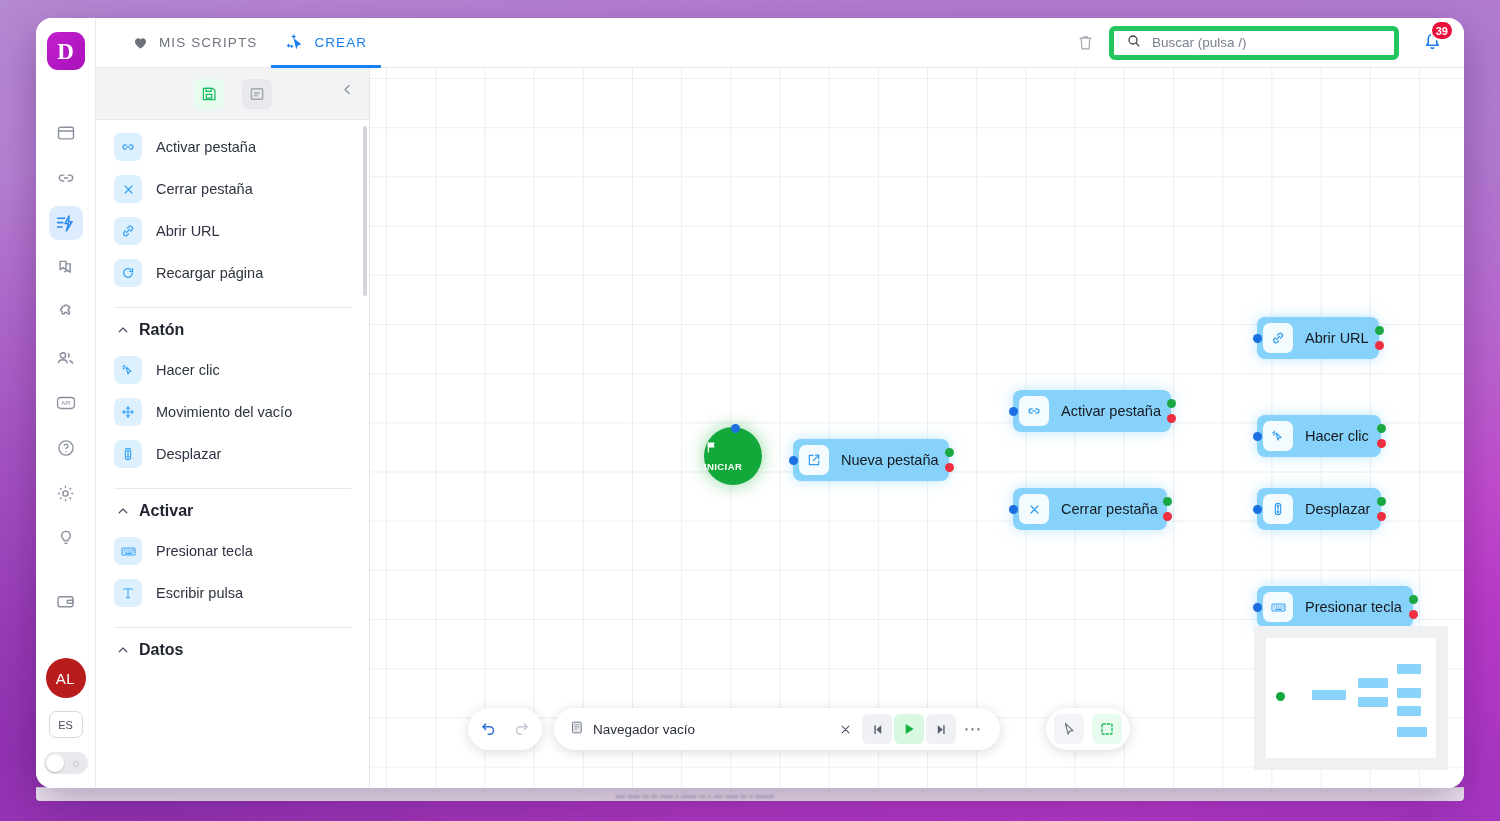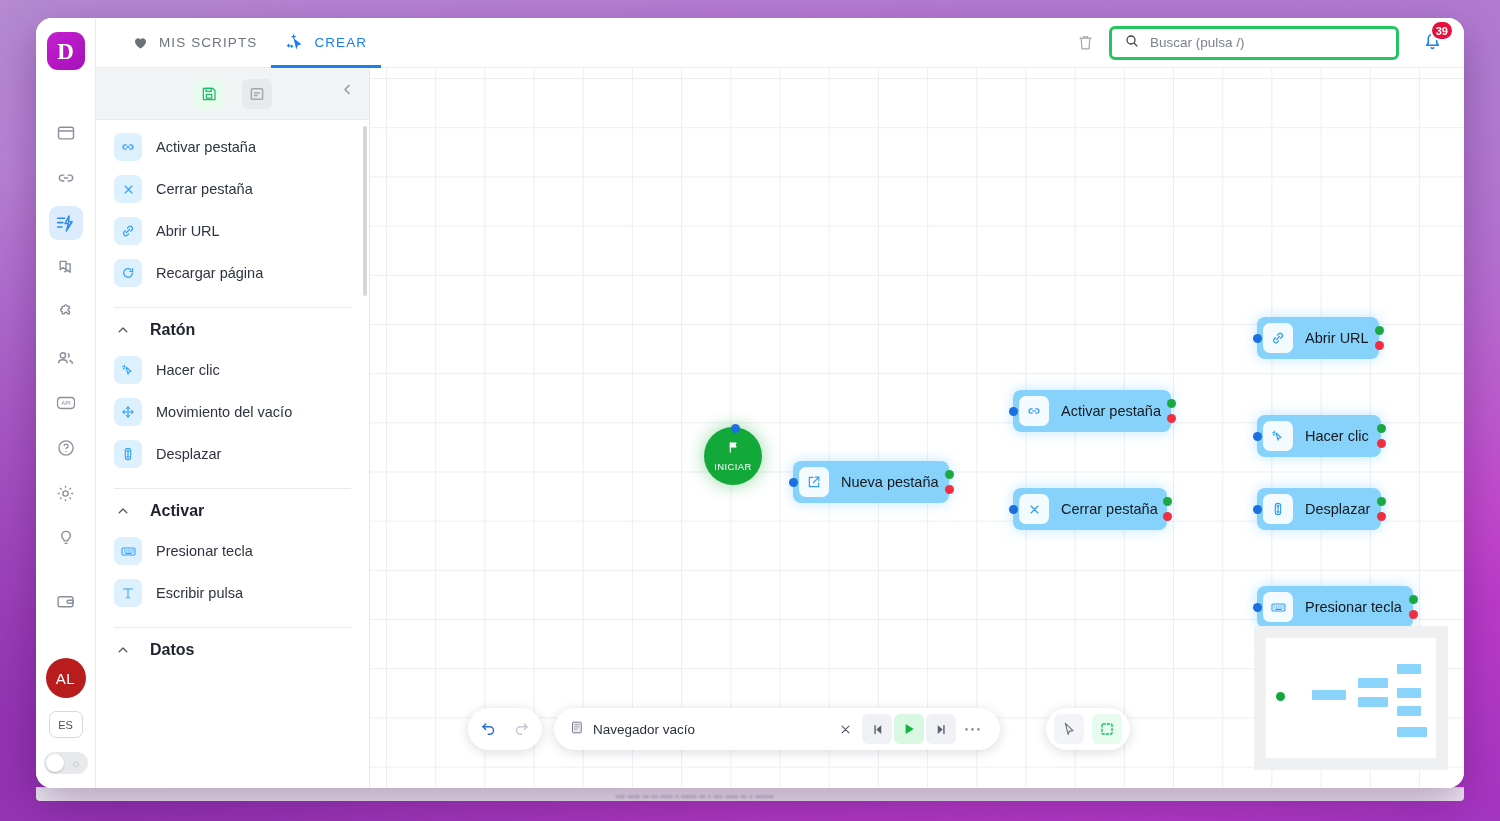--- a/index.html
+++ b/index.html
@@ -93,21 +93,21 @@
     position: relative;
   }
   .top-tab.active { color: #1a7ef0; }
   .top-tab.active:after {
     content:""; position:absolute; left:0; right:0; bottom:0; height:2.5px; background:#1a7ef0;
   }
   .top-tab .ticon { display:flex; align-items:center; }
   .topbar-spacer { flex: 1; }
   #trash-btn { color:#a0a4ad; padding: 0 14px; cursor:pointer; display:flex; }
   #search-box {
-    width: 290px; height: 34px; border: 3px solid #22c55e; border-radius: 6px;
+    width: 290px; height: 34px; border: 5px solid #22c55e; border-radius: 6px;
     display: flex; align-items: center; gap: 10px; padding: 0 12px;
     background: #fff;
   }
   #search-box input {
     border: none; outline: none; font-size: 13.5px; color: #3a3f4b;
     width: 100%; font-family: "Liberation Sans", sans-serif; background: transparent;
   }
   #search-box input::placeholder { color: #7b8090; }
   #bell-wrap { position: relative; margin-left: 22px; margin-right: 6px; cursor: pointer; }
   #bell-badge {
@@ -147,21 +147,21 @@
     padding: 7px 16px 7px 18px; cursor: pointer;
   }
   .act-ico {
     width: 28px; height: 28px; border-radius: 7px; background: #ddf0fe;
     display: flex; align-items: center; justify-content: center; color: #37a2f5;
     flex-shrink: 0;
   }
   .act-label { font-size: 14.5px; color: #2d3340; }
   .grp-sep { height: 1px; background: #e7e9ed; margin: 13px 18px 4px 18px; }
   .grp-head {
-    display: flex; align-items: center; gap: 20px;
+    display: flex; align-items: center; gap: 9px;
     padding: 9px 18px 10px 20px; cursor: pointer;
   }
   .grp-head .chev { color: #4b515d; display:flex; }
   .grp-head .gtxt { font-size: 16px; font-weight: bold; color: #1e232e; }
   #panel-scroll {
     position: absolute; right: 2px; top: 58px; width: 4px; height: 170px;
     background: #d3d6dc; border-radius: 2px;
   }
 
   
@@ -193,22 +193,22 @@
     font-size: 14.5px; color: #15191f; padding: 0 14px 0 12px; white-space: nowrap;
   }
   .port { position: absolute; width: 9px; height: 9px; border-radius: 50%; }
   .port.in  { background: #1c6fe0; left: -4.5px; top: 50%; margin-top: -4.5px; }
   .port.ok  { background: #1aa843; right: -4.5px; top: 9px; }
   .port.err { background: #ef2e3f; right: -4.5px; bottom: 9px; }
 
   #start-node {
     position: absolute; width: 58px; height: 58px; border-radius: 50%;
     background: #13a83a; color: #fff;
-    display: flex; flex-direction: column; align-items: center; justify-content: center;
-    box-shadow: 0 0 18px rgba(19,168,58,.45); cursor: pointer;
+    display: flex; flex-direction: column; justify-content: center;
+    box-shadow: 0 0 18px rgba(19,168,58,.45); cursor: pointer; font-weight: bold;
   }
   #start-node .slabel { font-size: 9.5px; letter-spacing: .4px; margin-top: 2px; }
   #start-port {
     position: absolute; width: 9px; height: 9px; border-radius: 50%;
     background: #1c6fe0;
   }
 
   
   .pill {
     position: absolute; background: #fff; border-radius: 22px;
@@ -607,21 +607,21 @@
           <span>
             <svg width="15" height="15" viewBox="0 0 24 24" fill="none" stroke="#fff" stroke-width="1.9" stroke-linejoin="round">
               <path d="M7 4v16"></path>
                 <path d="M7 5h9l-2 3.2L16 11H7z" fill="#fff"></path>
             </svg>
           </span>
           <span class="slabel">INICIAR</span>
         </div>
         <div id="start-port" style="left:361px; top:356px;"></div>
 
-        <div class="node" style="left:423px; top:393px; width:156px;">
+        <div class="node" style="left:423px; top:371px; width:156px;">
           <span class="port in"></span>
           <span class="nico">
             <svg width="16" height="16" viewBox="0 0 24 24" fill="none" stroke="currentColor" stroke-width="1.8" stroke-linecap="round" stroke-linejoin="round">
               <path d="M19 13.5v5.5H5V5h5.5"></path>
                 <path d="M14 4.8h5.2V10"></path>
                 <path d="M11.2 12.8 19 5"></path>
             </svg>
           </span>
           <span class="nlabel">Nueva pestaña</span>
           <span class="port ok"></span>

